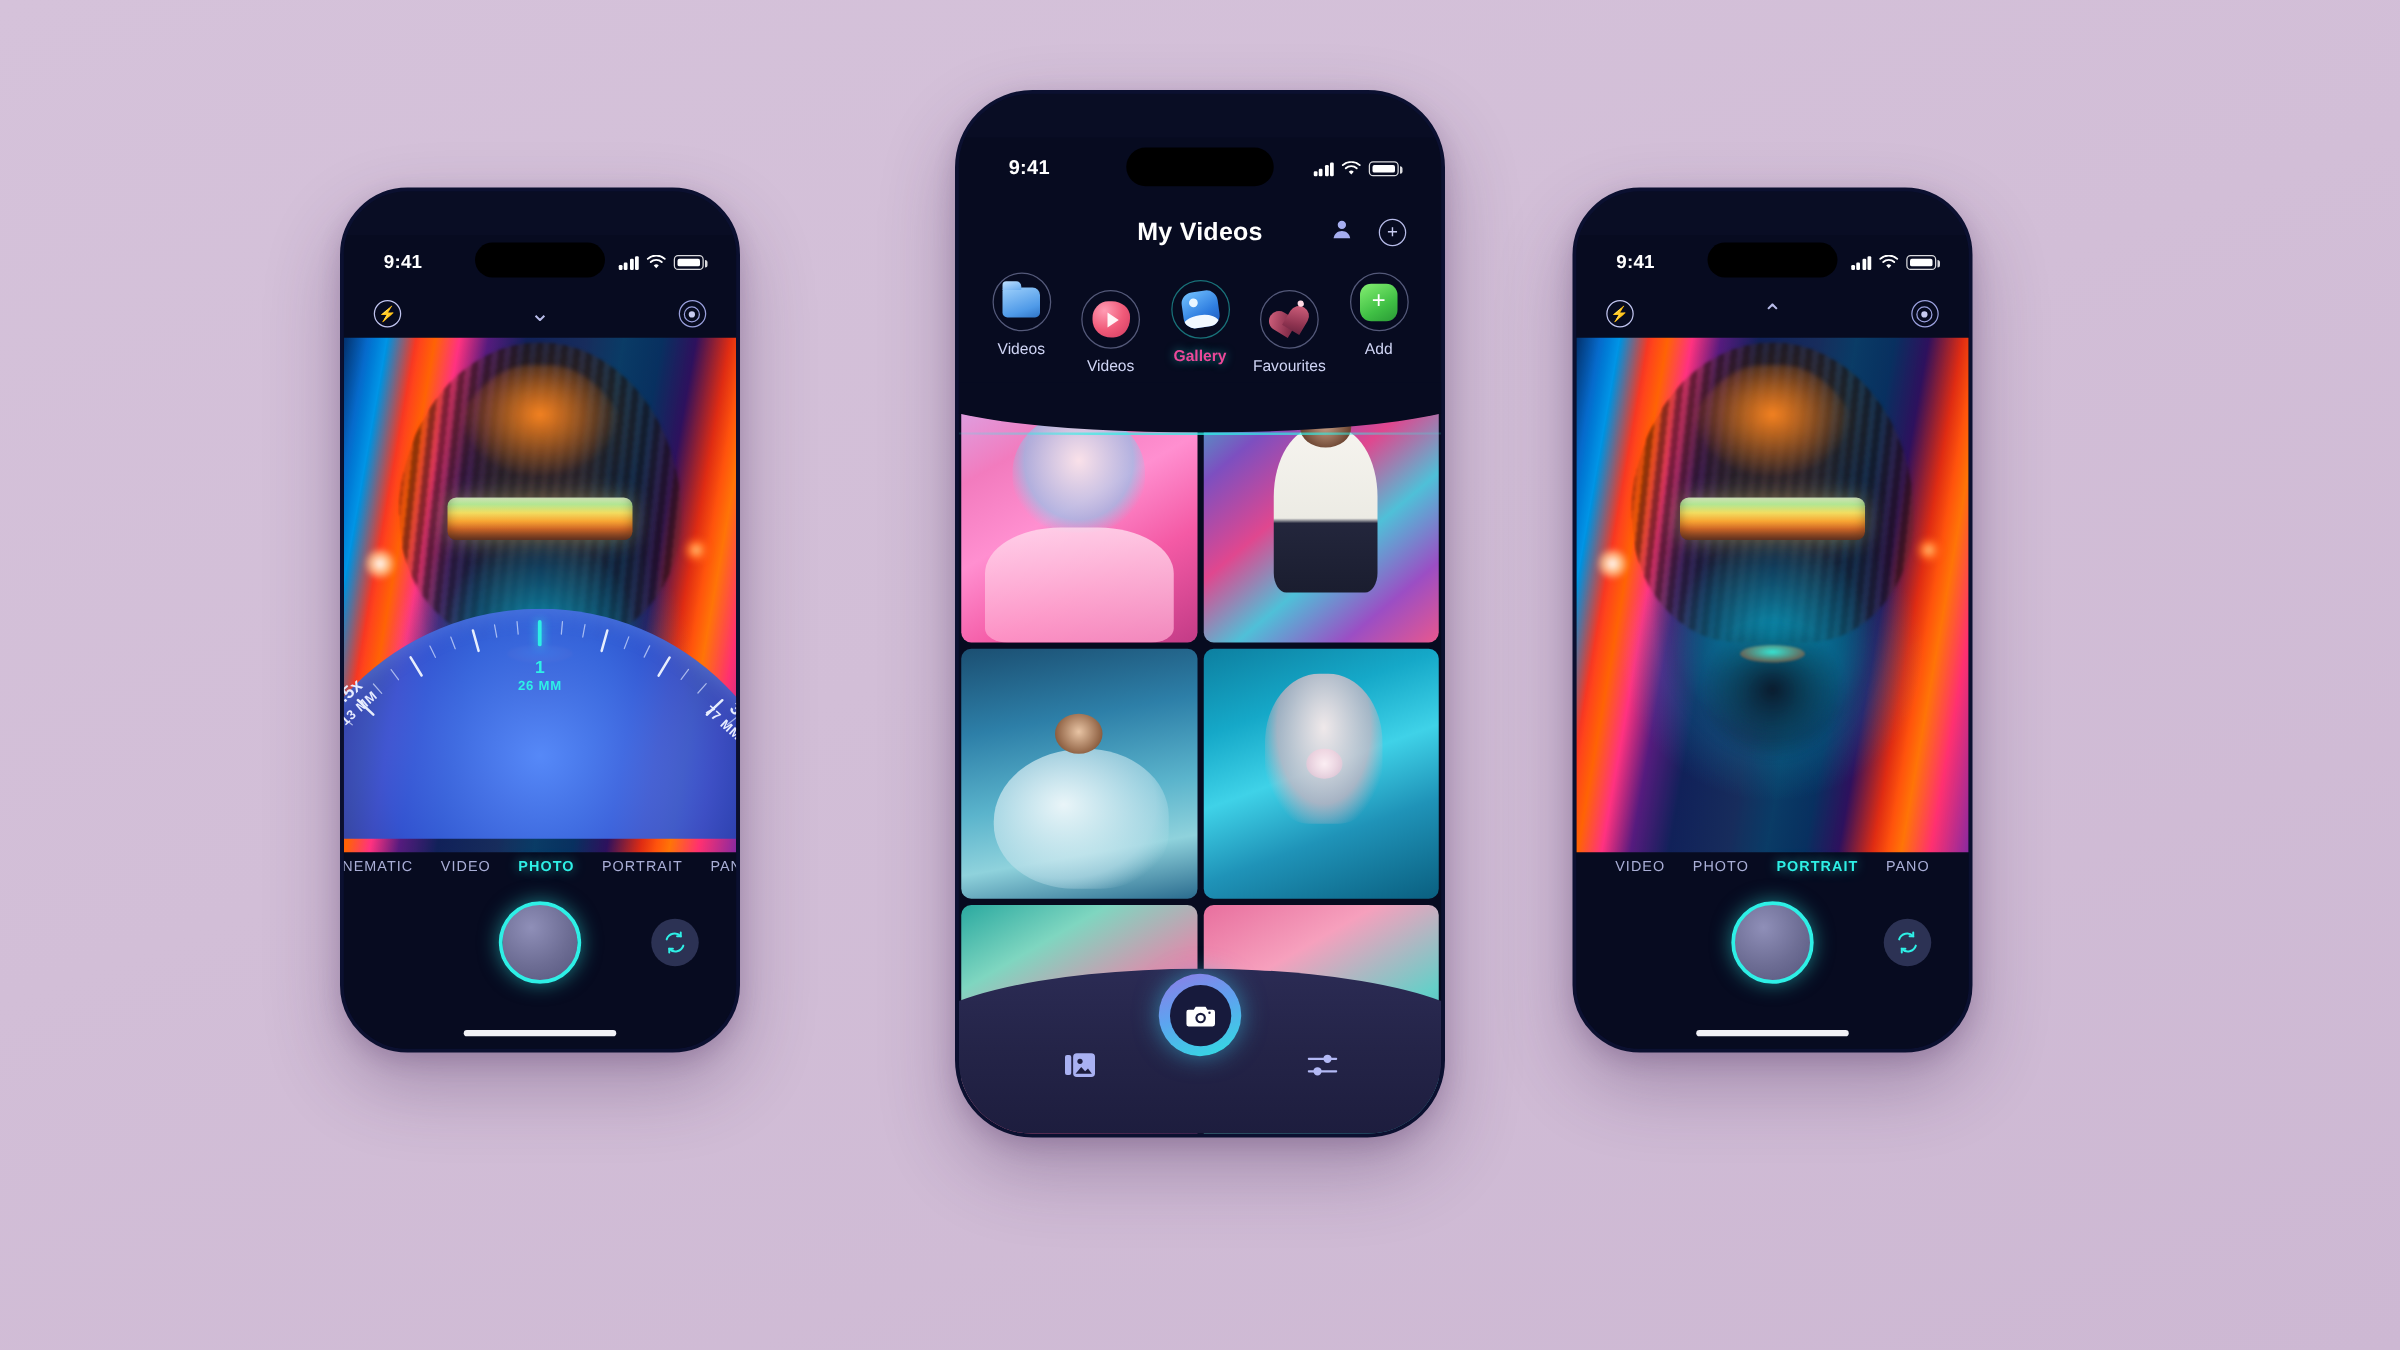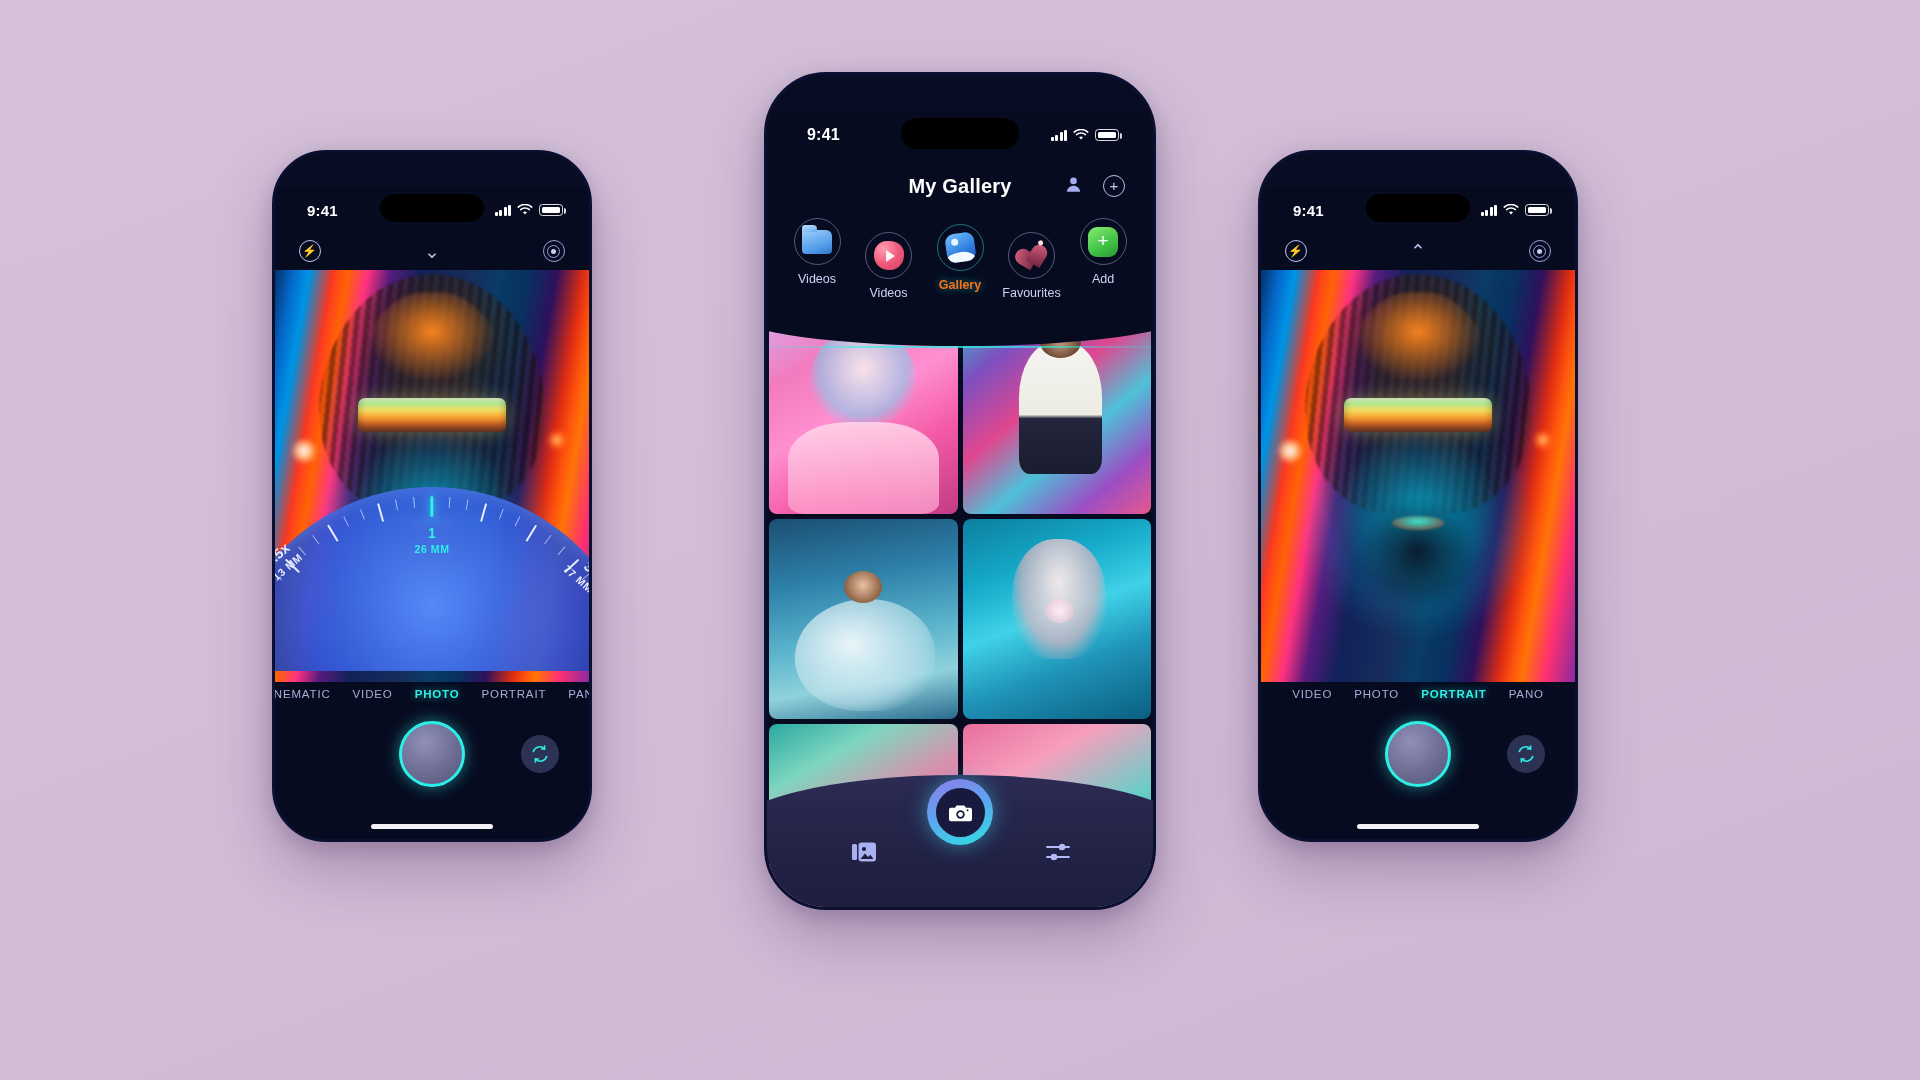--- a/index.html
+++ b/index.html
@@ -293,21 +293,21 @@
     position: relative; height: 96px; padding: 6px 16px 0; z-index: 30;
     display: flex; align-items: flex-start; justify-content: space-between;
   }
   .cat { width: 68px; display: flex; flex-direction: column; align-items: center; }
   .cat .bubble {
     width: 47px; height: 47px; border-radius: 50%;
     border: 1px solid rgba(190,198,245,.42);
     display: flex; align-items: center; justify-content: center;
   }
   .cat .lbl { margin-top: 7px; font-size: 12.5px; color: #cfd4f4; }
-  .cat.active .lbl { color: #f97316; font-weight: 700; text-shadow: 0 0 8px rgba(46,240,230,.55); }
+  .cat.active .lbl { color: #ec4899; font-weight: 700; text-shadow: 0 0 8px rgba(46,240,230,.55); }
   .cat.active .bubble { border-color: rgba(46,240,230,.45); }
   .cat.c-videos, .cat.c-fav { margin-top: 14px; }
   .cat.c-gallery { margin-top: 6px; }
   .cat.c-add { margin-top: 0px; }
 
   .ic-folder {
     width: 30px; height: 24px; position: relative;
     background: linear-gradient(160deg,#9ed0fb,#4f9ae8 70%,#2f74c6);
     border-radius: 3px 6px 4px 4px;
   }
@@ -574,21 +574,21 @@
           <svg width="16" height="12" viewBox="0 0 16 12">
             <path d="M8 10.6l2-2.3a3 3 0 00-4 0z" fill="#fff"></path>
             <path d="M3.6 5.6a6.6 6.6 0 018.8 0" stroke="#fff" stroke-width="1.5" fill="none" stroke-linecap="round"></path>
             <path d="M1.2 3.1a10 10 0 0113.6 0" stroke="#fff" stroke-width="1.5" fill="none" stroke-linecap="round"></path>
           </svg>
           <div class="batt"></div>
         </div>
       </div>
 
       <div class="studio-head">
-        <div class="studio-title">My Gallery</div>
+        <div class="studio-title">My Videos</div>
         <div class="head-actions">
           <span class="person-ico">
             <svg viewBox="0 0 24 24" fill="#a6aef0">
                 <circle cx="12" cy="7.5" r="4.2"></circle>
                 <path d="M3.6 21c.6-4.6 4.2-7.4 8.4-7.4s7.8 2.8 8.4 7.4z"></path>
               </svg>
           </span>
           <span class="plus-ico">+</span>
         </div>
       </div>

